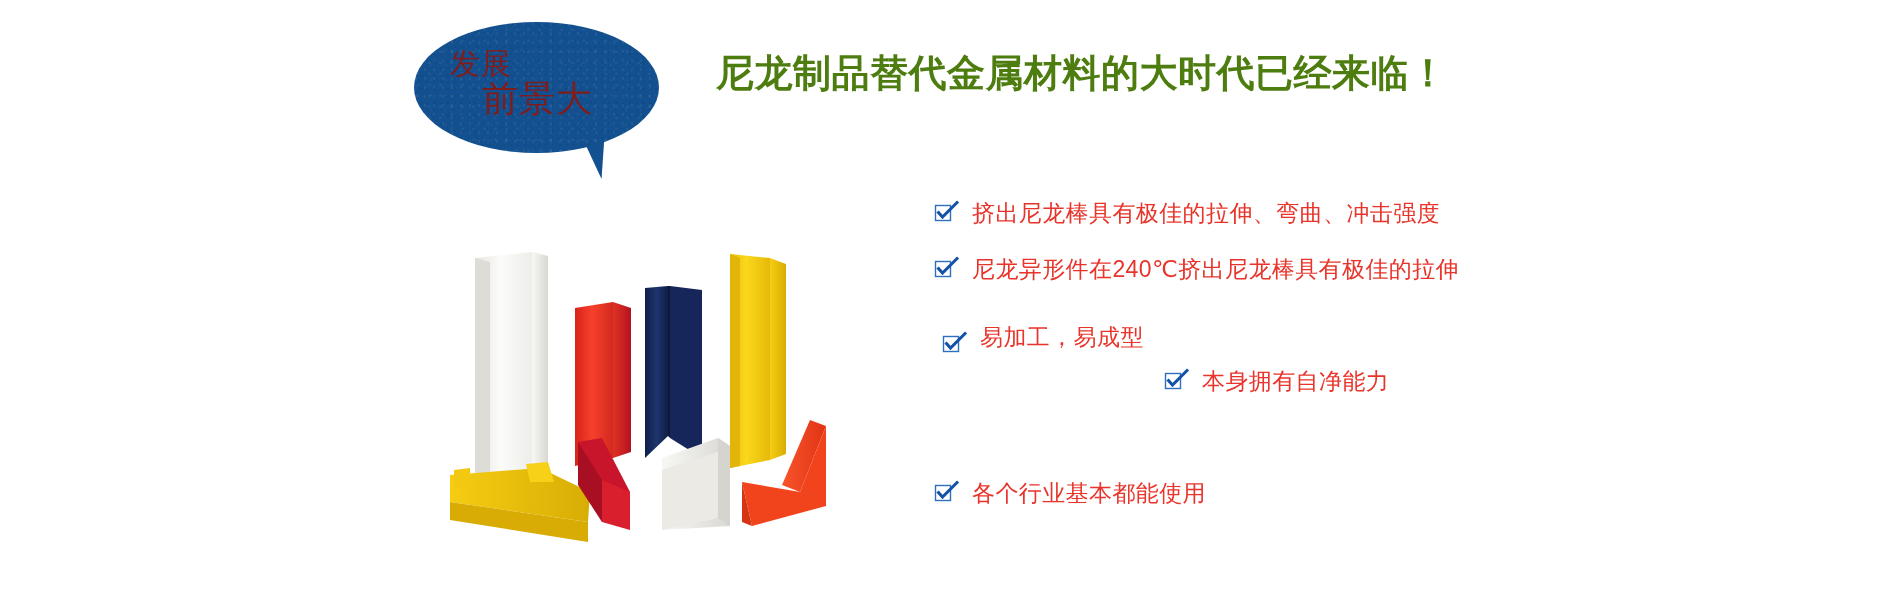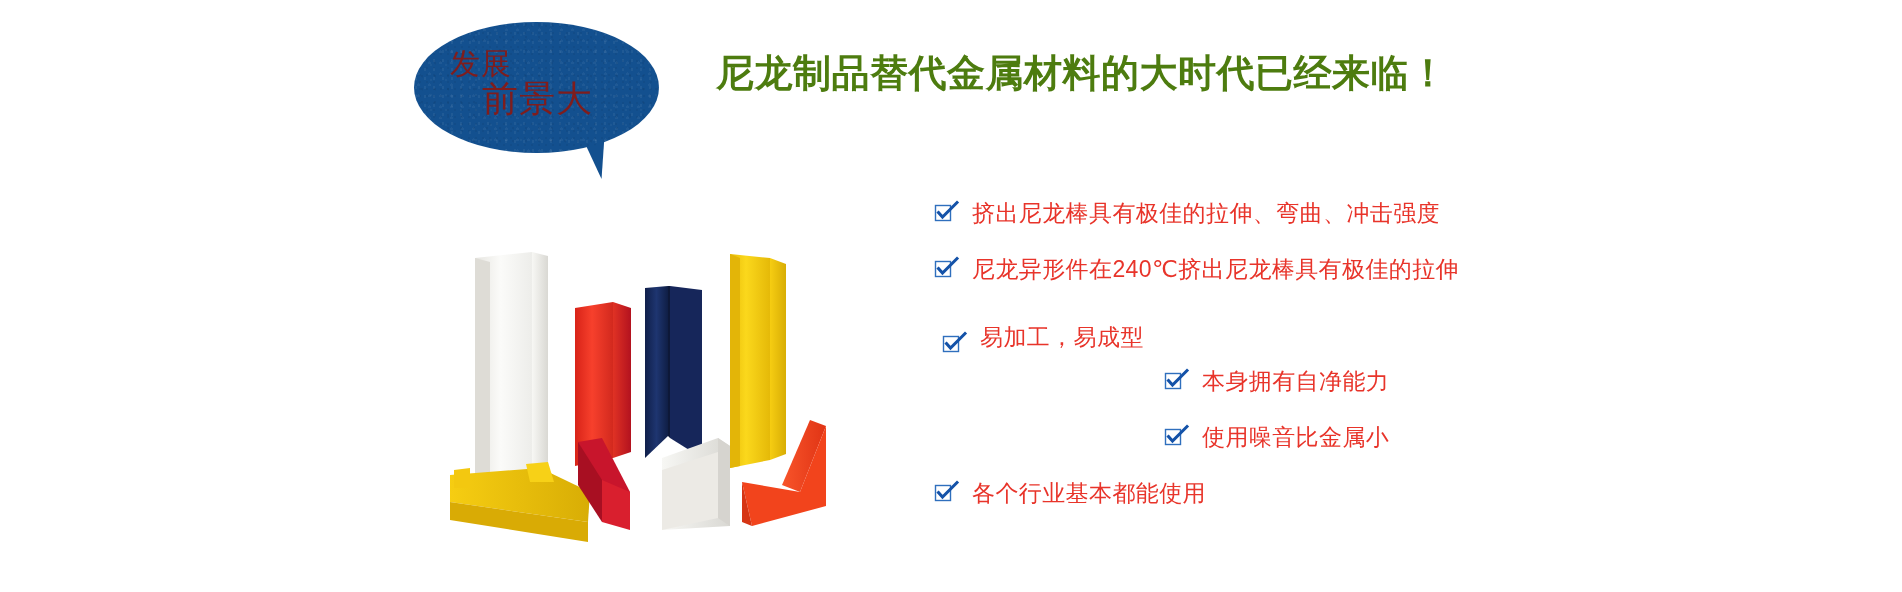--- a/index.html
+++ b/index.html
@@ -295,29 +295,20 @@
           <svg viewBox="0 0 26 26" xmlns="http://www.w3.org/2000/svg">
             <rect x="1.5" y="8.5" width="15" height="15" fill="#ffffff" stroke="#2f6fbd" stroke-width="1.4"></rect>
             <path d="M4.5 15.5 L8.5 20 L23 5.5" fill="none" stroke="#1452a8" stroke-width="3" stroke-linecap="square" stroke-linejoin="miter"></path>
           </svg>
         </span>
         <span class="feat-label">本身拥有自净能力</span>
       </div>
     </div>
 
     <div class="feat-row">
-      <div class="feat col2">
-        <span class="cbox">
-          <svg viewBox="0 0 26 26" xmlns="http://www.w3.org/2000/svg">
-            <rect x="1.5" y="8.5" width="15" height="15" fill="#ffffff" stroke="#2f6fbd" stroke-width="1.4"></rect>
-            <path d="M4.5 15.5 L8.5 20 L23 5.5" fill="none" stroke="#1452a8" stroke-width="3" stroke-linecap="square" stroke-linejoin="miter"></path>
-          </svg>
-        </span>
-        <span class="feat-label">使用噪音比金属小</span>
-      </div>
     </div>
 
     <div class="feat-row">
       <div class="feat wide">
         <span class="cbox">
           <svg viewBox="0 0 26 26" xmlns="http://www.w3.org/2000/svg">
             <rect x="1.5" y="8.5" width="15" height="15" fill="#ffffff" stroke="#2f6fbd" stroke-width="1.4"></rect>
             <path d="M4.5 15.5 L8.5 20 L23 5.5" fill="none" stroke="#1452a8" stroke-width="3" stroke-linecap="square" stroke-linejoin="miter"></path>
           </svg>
         </span>

